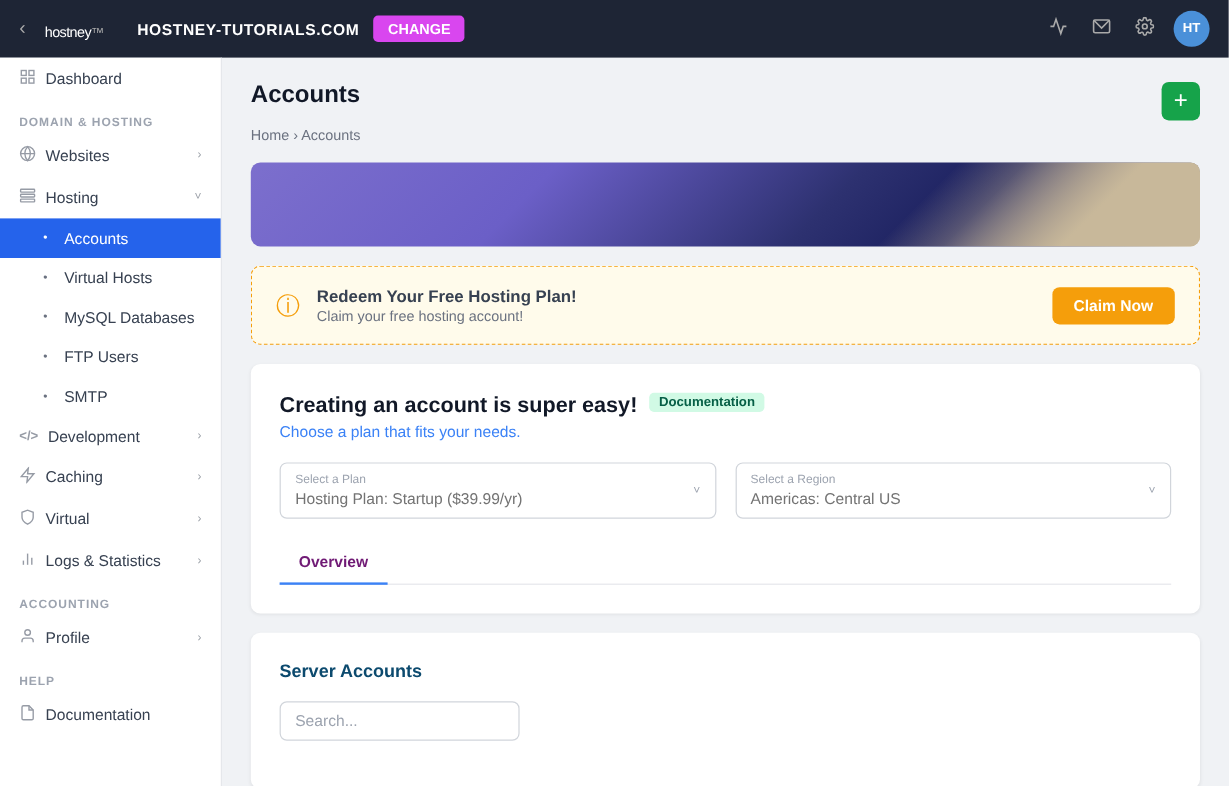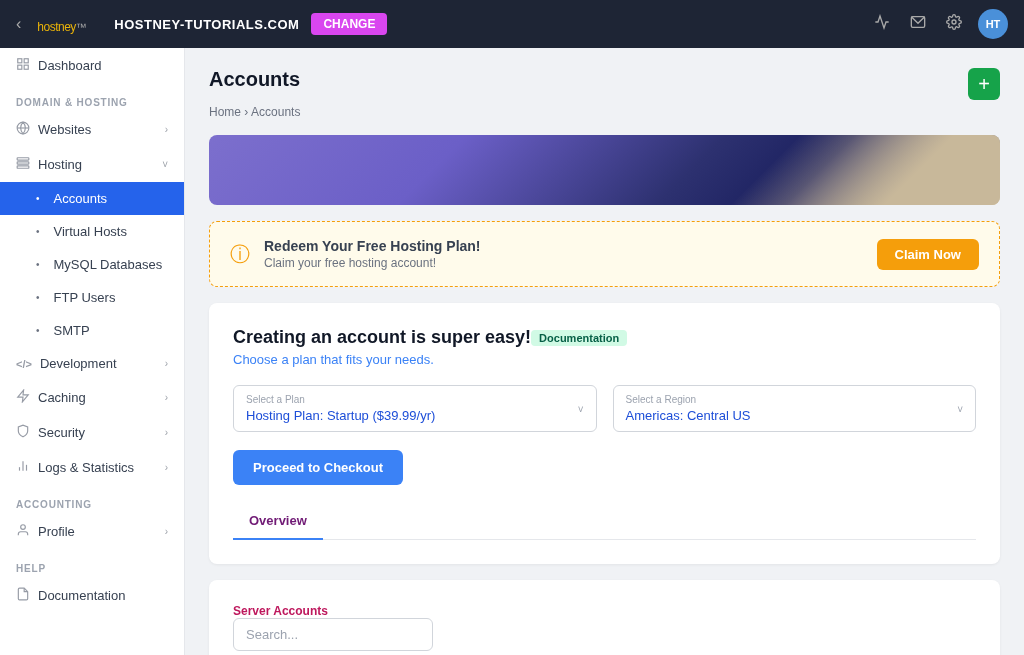--- a/index.html
+++ b/index.html
@@ -222,21 +222,22 @@
       padding: 24px;
       margin-bottom: 16px;
       box-shadow: 0 1px 3px rgba(0,0,0,0.06);
     }
 
     .create-heading {
       font-size: 18px;
       font-weight: 700;
       color: #111827;
       display: flex;
-      align-items: center;
+      align-items: flex-start;
+      gap: 10px;
       margin-bottom: 4px;
     }
     .doc-badge {
       background: #d1fae5;
       color: #065f46;
       font-size: 11px;
       font-weight: 600;
       border-radius: 4px;
       padding: 2px 8px;
     }
@@ -259,21 +260,21 @@
       padding: 8px 12px;
       position: relative;
     }
     .select-label {
       font-size: 10px;
       color: #9ca3af;
       margin-bottom: 3px;
     }
     .select-value {
       font-size: 13px;
-      color: #1d4ed8;
+      color: #737373;
       font-weight: 500;
     }
     .select-chevron {
       position: absolute;
       right: 12px;
       top: 50%;
       transform: translateY(-50%);
       color: #9ca3af;
       font-size: 10px;
     }
@@ -310,24 +311,24 @@
     }
 
     
     .server-card {
       background: #fff;
       border-radius: 8px;
       padding: 24px;
       box-shadow: 0 1px 3px rgba(0,0,0,0.06);
     }
     .server-title {
-      font-size: 12px;
-      font-weight: 700;
-      color: #be185d;
-      margin-bottom: 0;
+      font-size: 15px;
+      font-weight: 700;
+      color: #0c4a6e;
+      margin-bottom: 16px;
     }
     .server-sub {
       font-size: 12px;
       color: #6b7280;
       margin-bottom: 16px;
     }
     .server-sub a { color: #3b82f6; text-decoration: none; }
     .search-input {
       border: 1px solid #d1d5db;
       border-radius: 6px;
@@ -339,21 +340,21 @@
       margin-bottom: 16px;
     }
     .search-input::placeholder { color: #9ca3af; }
   </style>
 </head>
 <body>
 
 <nav class="topnav">
   <span class="topnav-back">‹</span>
   <span class="topnav-logo">
-    <span style="color:#eab308">hostney</span><span style="color:#aaa;font-size:11px">™</span>
+    <span style="color:#ffffff">hostney</span><span style="color:#aaa;font-size:11px">™</span>
   </span>
   <span class="topnav-domain">HOSTNEY-TUTORIALS.COM</span>
   <button class="topnav-change">CHANGE</button>
   <div class="topnav-spacer"></div>
   <span class="topnav-icon">
     <svg width="16" height="16" viewBox="0 0 24 24" fill="none" stroke="#aaa" stroke-width="2">
         <polyline points="22 12 18 12 15 21 9 3 6 12 2 12"></polyline>
       </svg>
   </span>
   <span class="topnav-icon">
@@ -443,21 +444,21 @@
       <span class="sidebar-item-label">Caching</span>
       <span class="chevron">›</span>
     </div>
 
     <div class="sidebar-item">
       <span class="icon">
         <svg width="14" height="14" viewBox="0 0 24 24" fill="none" stroke="#6b7280" stroke-width="2">
             <path d="M12 22s8-4 8-10V5l-8-3-8 3v7c0 6 8 10 8 10z"></path>
           </svg>
       </span>
-      <span class="sidebar-item-label">Security</span>
+      <span class="sidebar-item-label">Virtual</span>
       <span class="chevron">›</span>
     </div>
 
     <div class="sidebar-item">
       <span class="icon">
         <svg width="14" height="14" viewBox="0 0 24 24" fill="none" stroke="#6b7280" stroke-width="2">
             <line x1="18" y1="20" x2="18" y2="10"></line>
             <line x1="12" y1="20" x2="12" y2="4"></line>
             <line x1="6" y1="20" x2="6" y2="14"></line>
           </svg>
@@ -531,21 +532,20 @@
           <div class="select-value">Hosting Plan: Startup ($39.99/yr)</div>
           <span class="select-chevron">˅</span>
         </div>
         <div class="select-wrap">
           <div class="select-label">Select a Region</div>
           <div class="select-value">Americas: Central US</div>
           <span class="select-chevron">˅</span>
         </div>
       </div>
 
-      <button class="checkout-btn">Proceed to Checkout</button>
 
       <div class="tabs">
         <div class="tab active">Overview</div>
       </div>
     </div>
 
     <div class="server-card">
       <div class="server-title">Server Accounts</div>
       <input class="search-input" type="text" placeholder="Search..." style="">
 

